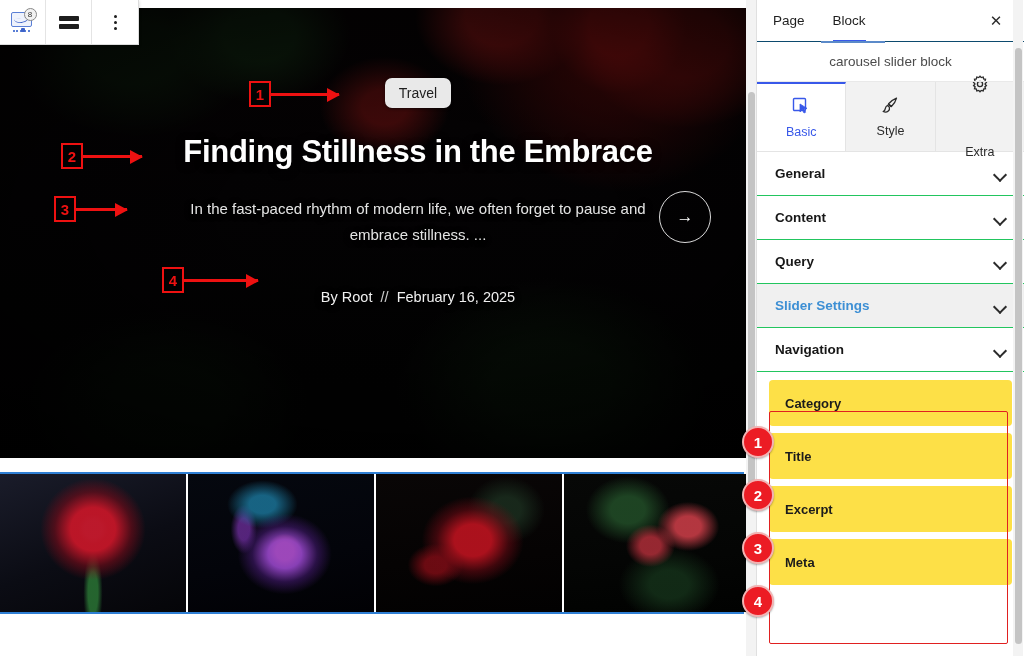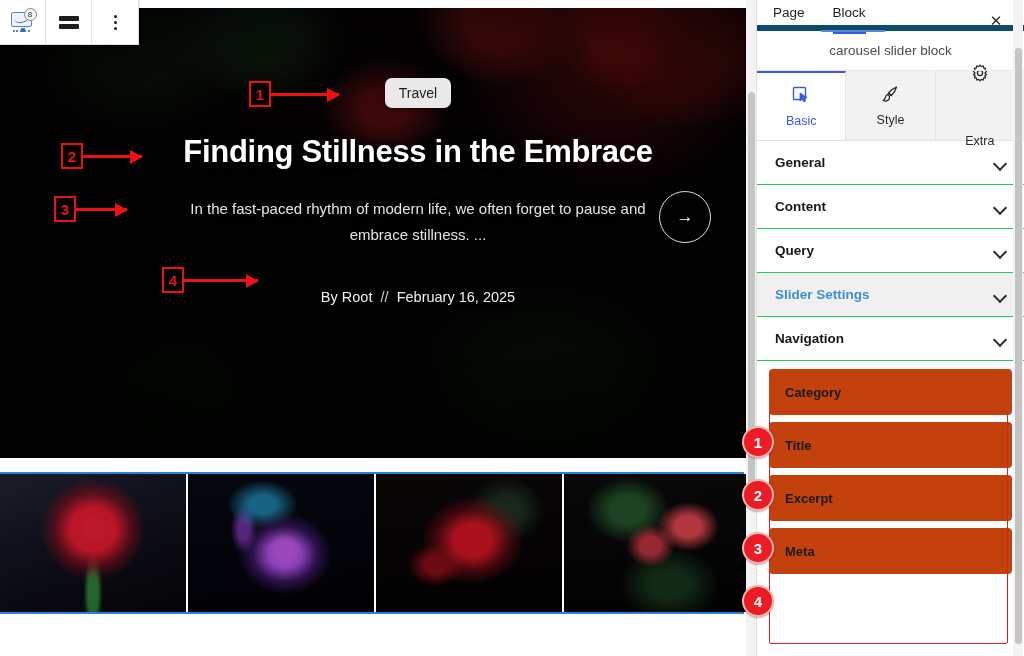--- a/index.html
+++ b/index.html
@@ -150,22 +150,22 @@
   .icon-kebab { display: flex; flex-direction: column; gap: 3px; align-items: center; }
   .icon-kebab span { width: 3px; height: 3px; border-radius: 50%; background: #1d1d1d; }
 
   
   .sidebar {
     position: absolute; left: 756px; top: 0; width: 268px; height: 656px;
     background: #ffffff; border-left: 1px solid #e0e0e0;
     overflow: hidden;
   }
   .sb-tabs {
-    height: 31px; display: flex; align-items: center;
-    border-bottom: 6px solid #0c4a6e; position: relative;
+    height: 42px; display: flex; align-items: center;
+    border-bottom: 1px solid #0c4a6e; position: relative;
     padding-left: 16px;
   }
   .sb-tab {
     font-size: 13.5px; color: #1e1e1e; margin-right: 28px; position: relative;
     height: 41px; display: flex; align-items: center;
   }
   .sb-tab.active::after {
     content: ""; position: absolute; left: 0; right: 0; bottom: -1px;
     height: 2px; background: #3858e9;
   }
@@ -207,21 +207,21 @@
     content: ""; position: absolute; left: 1px; top: 2px; width: 8px; height: 8px;
     border-right: 2px solid #2b2b2b; border-bottom: 2px solid #2b2b2b;
     transform: rotate(45deg);
   }
   .chev.up::before { transform: rotate(-135deg); top: 4px; }
   .acc-row.highlight .chev::before { border-color: #2b2b2b; }
 
   
   .order-wrap { padding: 8px 12px 10px 12px; }
   .order-item {
-    height: 46px; background: #c2410c; border-radius: 4px;
+    height: 46px; background: #fde047; border-radius: 4px;
     display: flex; align-items: center; padding-left: 16px;
     font-size: 13px; font-weight: bold; color: #1b1b1b;
     margin-bottom: 7px;
   }
 
   
   .anno-box {
     position: absolute; left: 769px; top: 411px; width: 239px; height: 233px;
     border: 1.6px solid #e02020; border-radius: 2px; pointer-events: none; z-index: 25;
   }

